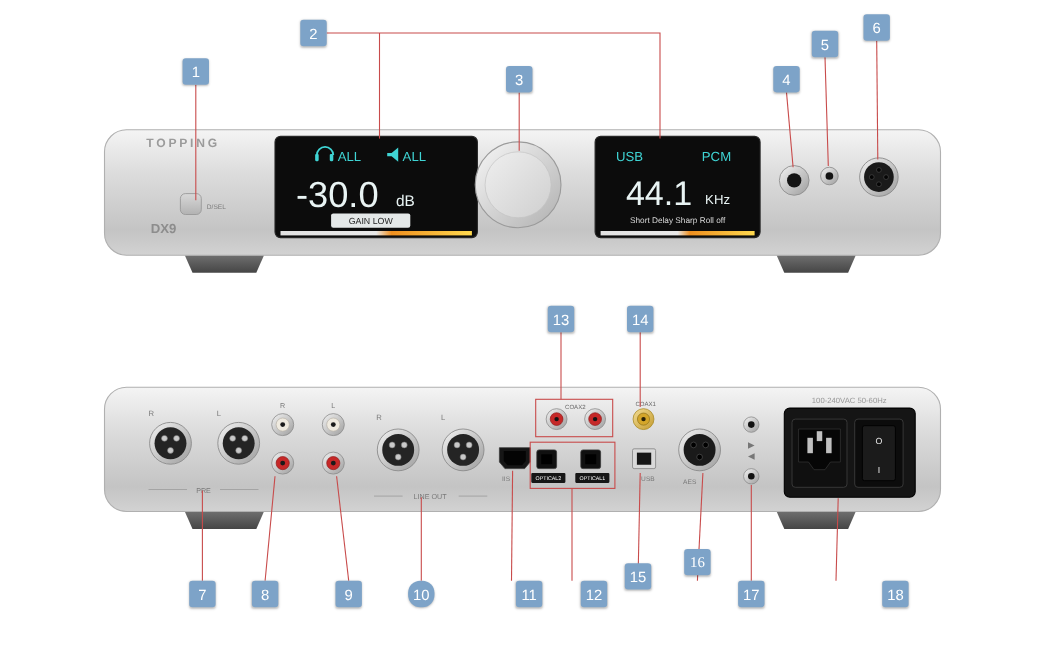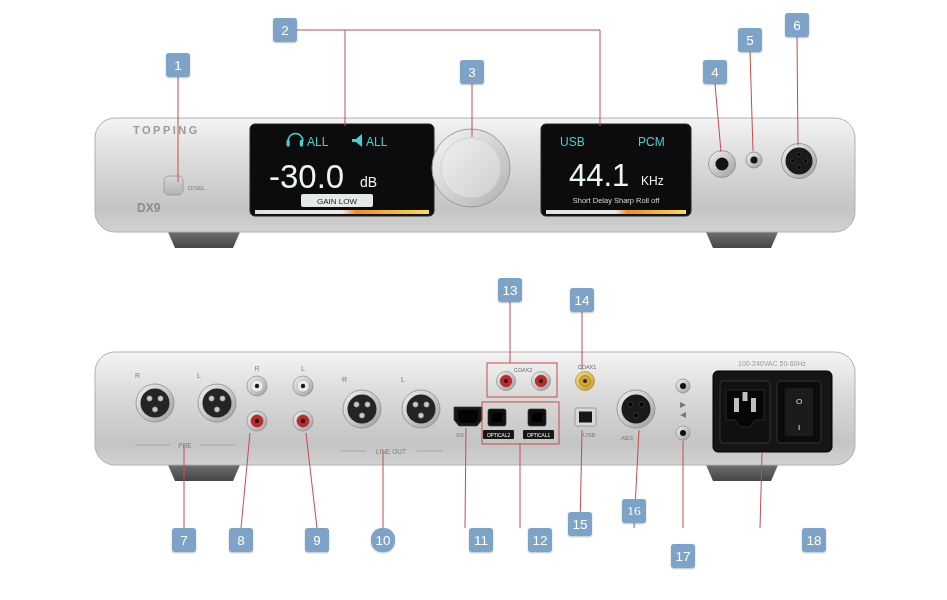--- a/index.html
+++ b/index.html
@@ -298,19 +298,19 @@
 <div class="callout" style="left:703px; top:60px;">4</div>
 <div class="callout" style="left:738px; top:28px;">5</div>
 <div class="callout" style="left:785px; top:13px;">6</div>
 <div class="callout" style="left:172px; top:528px;">7</div>
 <div class="callout" style="left:229px; top:528px;">8</div>
 <div class="callout" style="left:305px; top:528px;">9</div>
 <div class="callout" style="left:371px; top:528px;border-radius:11px;">10</div>
 <div class="callout" style="left:453px; top:528px;margin-left:16px;">11</div>
 <div class="callout" style="left:508px; top:528px;margin-left:20px;">12</div>
 <div class="callout" style="left:498px; top:278px;">13</div>
-<div class="callout" style="left:570px; top:288px;">14</div>
+<div class="callout" style="left:570px; top:278px;">14</div>
 <div class="callout" style="left:568px; top:512px;">15</div>
 <div class="callout" style="left:622px; top:499px;font-family:Liberation Serif, serif;">16</div>
-<div class="callout" style="left:671px; top:544px;">17</div>
+<div class="callout" style="left:671px; top:528px;">17</div>
 <div class="callout" style="left:778px; top:528px;margin-left:24px;">18</div>
 
 </div>
 
 </body></html>

